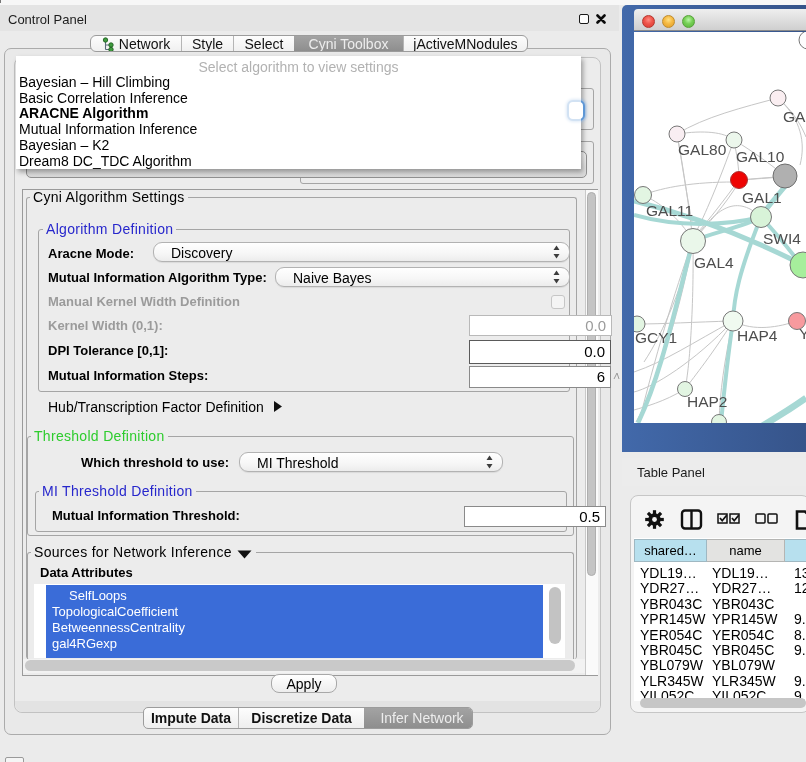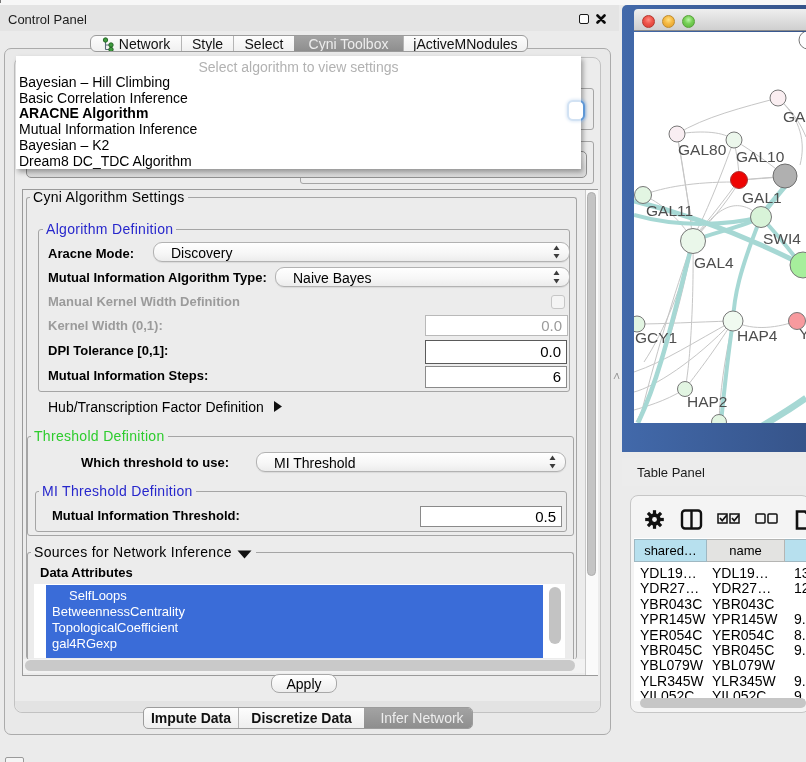--- a/index.html
+++ b/index.html
@@ -1,20 +1,20 @@
 <!DOCTYPE html>
 <html><head><meta charset="utf-8">
 <style>
 * { margin:0; padding:0; box-sizing:border-box; }
 html,body { width:806px; height:762px; overflow:hidden; }
 body { font-family:"Liberation Sans", sans-serif; background:#ebebeb; position:relative; }
 .abs { position:absolute; }
 .b { font-weight:bold; }
 .gray { color:#9b9b9b; }
-.field { position:absolute; background:#fff; border:1px solid #9a9a9a; font-size:15px; text-align:right; padding-right:5px; color:#000; }
+.field { position:absolute; background:#fff; border:1px solid #9a9a9a; font-size:15px; text-align:right; padding-right:5px; color:#000;margin-left:44px; }
 .grouptitle { position:absolute; background:#ececec; padding:0 3px; font-size:14px; line-height:14px; letter-spacing:0.3px; }
 .groupbox { position:absolute; border:1px solid #a5a5a5; border-radius:3px; }
 .combo { position:absolute; height:20px; border:1px solid #b2b2b2; border-radius:9px; background:linear-gradient(#ffffff,#f6f6f6 60%,#ececec); font-size:14px; color:#000; box-shadow:0 1px 1px rgba(0,0,0,0.08); }
 .combo .ct { position:absolute; left:17px; top:2px; }
 .combo .arr { position:absolute; right:9px; top:2px; width:7px; height:14px; }
 </style></head>
 <body>
 
 <div class="abs" style="left:0;top:0;width:806px;height:5px;background:#f7f7f7;"></div>
 <div class="abs" style="left:0;top:0;width:1px;height:3px;background:#777;"></div>
@@ -96,21 +96,21 @@
 
 <div class="abs" style="left:48px;top:399px;font-size:14px;">Hub/Transcription Factor Definition</div>
 <svg class="abs" style="left:273px;top:400px;" width="10" height="13" viewBox="0 0 10 13">
     <path d="M1 1 L9 6.5 L1 12 Z" fill="#111"></path>
   </svg>
 
 <div class="groupbox" style="left:27px;top:436px;width:547px;height:100px;"></div>
 <div class="grouptitle" style="left:31px;top:429px;color:#2ecc2e;">Threshold Definition</div>
 
 <div class="abs b" style="left:81px;top:455px;font-size:13px;">Which threshold to use:</div>
-<div class="combo" style="left:256px;top:452px;width:310px;">
+<div class="combo" style="left:239px;top:452px;width:264px;">
   <span class="ct">MI Threshold</span>
   <svg class="arr" viewBox="0 0 7 14">
       <path d="M3.5 0.5 L6.5 5 H0.5 Z" fill="#3c3c3c"></path>
       <path d="M3.5 13.5 L0.5 9 H6.5 Z" fill="#3c3c3c"></path>
     </svg>
 </div>
 
 <div class="groupbox" style="left:35px;top:491px;width:532px;height:41px;"></div>
 <div class="grouptitle" style="left:39px;top:484px;color:#2727cc;">MI Threshold Definition</div>
 <div class="abs b" style="left:52px;top:508px;font-size:13px;">Mutual Information Threshold:</div>
@@ -118,22 +118,22 @@
 
 <div class="groupbox" style="left:27px;top:552px;width:547px;height:107px;border-bottom:none;border-radius:3px 3px 0 0;"></div>
 <div class="grouptitle" style="left:31px;top:545px;color:#000;padding-right:24px;">Sources for Network Inference</div>
 <svg class="abs" style="left:237px;top:550px;" width="15" height="9" viewBox="0 0 15 9">
     <path d="M0.5 0.5 L14.5 0.5 L7.5 8.5 Z" fill="#111"></path>
   </svg>
 <div class="abs b" style="left:40px;top:565px;font-size:13px;">Data Attributes</div>
 <div class="abs" style="left:34px;top:584px;width:531px;height:74px;background:#fff;overflow:hidden;"></div>
 <div class="abs" style="left:46px;top:585px;width:497px;height:73px;background:#3a6cd8;color:#fff;font-size:13px;overflow:hidden;">
   <div style="padding:3px 0 0 23px;height:16.1px;">SelfLoops</div>
+  <div style="padding:3px 0 0 6px;height:16.1px;">TopologicalCoefficient</div>
   <div style="padding:3px 0 0 6px;height:16.1px;">BetweennessCentrality</div>
-  <div style="padding:3px 0 0 6px;height:16.1px;">TopologicalCoefficient</div>
   <div style="padding:3px 0 0 6px;height:16.1px;">gal4RGexp</div>
 </div>
 <div class="abs" style="left:549px;top:587px;width:12px;height:57px;background:#c3c3c3;border-radius:6px;"></div>
 
 <div class="abs" style="left:271px;top:674px;width:66px;height:19px;background:linear-gradient(#ffffff,#ededed);border:1px solid #a8a8a8;border-radius:8px;text-align:center;font-size:14px;line-height:18px;">Apply</div>
 
 <div class="abs" style="left:143px;top:707px;height:22px;display:flex;border:1px solid #9c9c9c;border-radius:5px;overflow:hidden;background:linear-gradient(#fdfdfd,#eeeeee);font-size:14px;font-weight:bold;color:#111;">
   <div style="width:95px;display:flex;align-items:center;justify-content:center;border-right:1px solid #b5b5b5;">Impute Data</div>
   <div style="width:125px;display:flex;align-items:center;justify-content:center;">Discretize Data</div>
   <div style="width:108px;display:flex;align-items:center;justify-content:center;background:linear-gradient(#a3a3a3,#8e8e8e);color:#ededed;font-weight:normal;padding-left:8px;">Infer Network</div>

